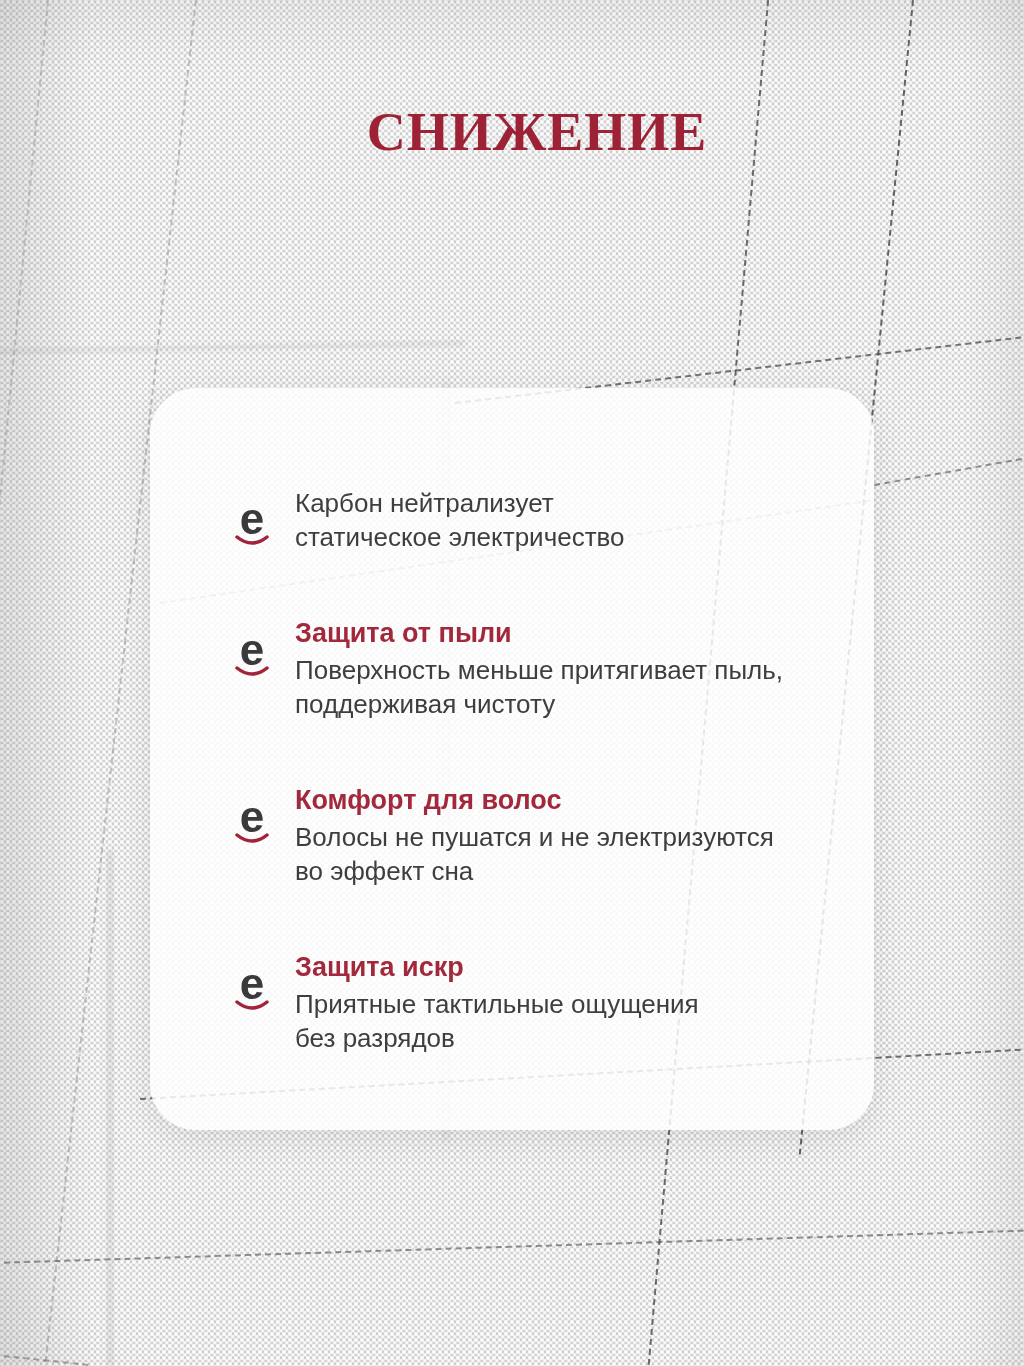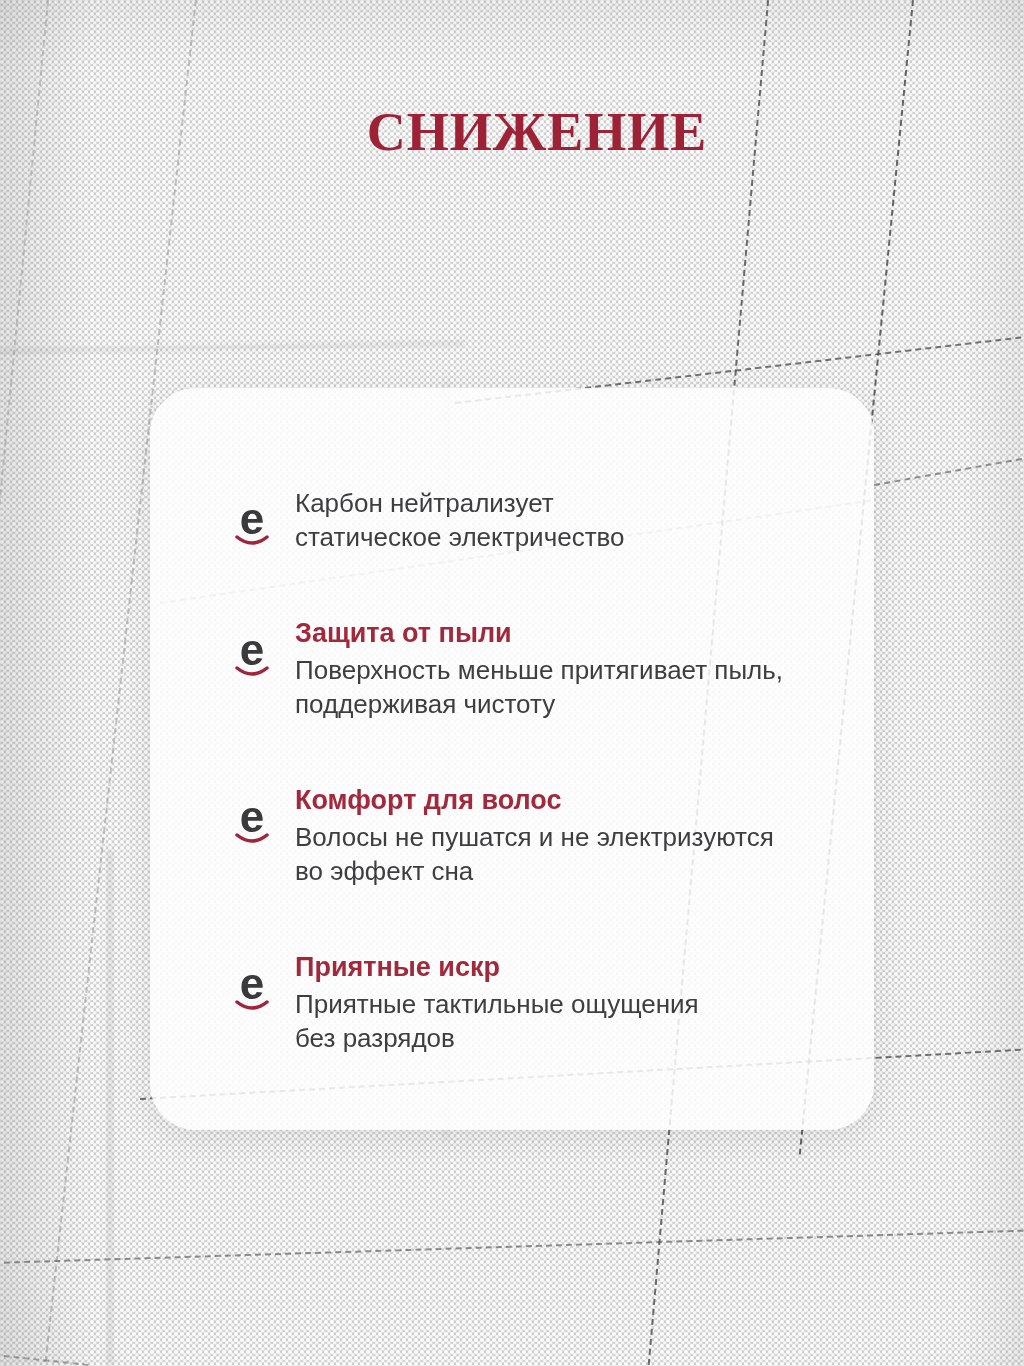--- a/index.html
+++ b/index.html
@@ -139,20 +139,20 @@
     <div class="feature">
       <div class="icon-col">
         <div class="e-badge">
           <span class="e-letter">е</span>
           <svg class="e-arc" width="34" height="13" viewBox="0 0 34 13">
             <path d="M2 2 Q17 14 32 2" stroke="#a2243a" stroke-width="3.5" fill="none" stroke-linecap="round"></path>
           </svg>
         </div>
       </div>
       <div class="f-text">
-        <h3 class="f-head">Приятные искр</h3>
+        <h3 class="f-head">Защита искр</h3>
         <p class="f-body">Приятные тактильные ощущения
 без разрядов</p>
       </div>
     </div>
 
   </div>
 </div>
 
 </body></html>

